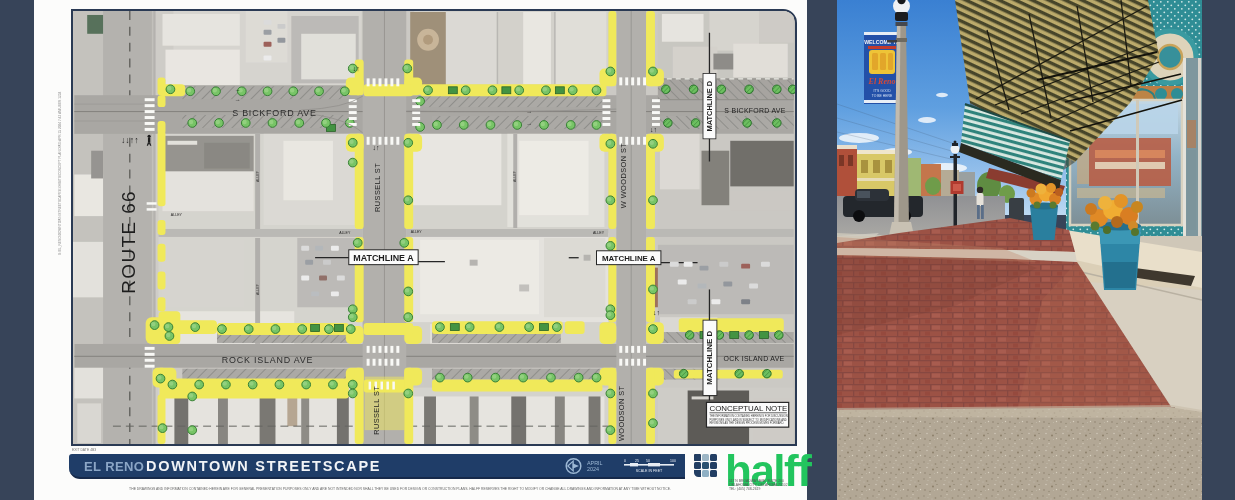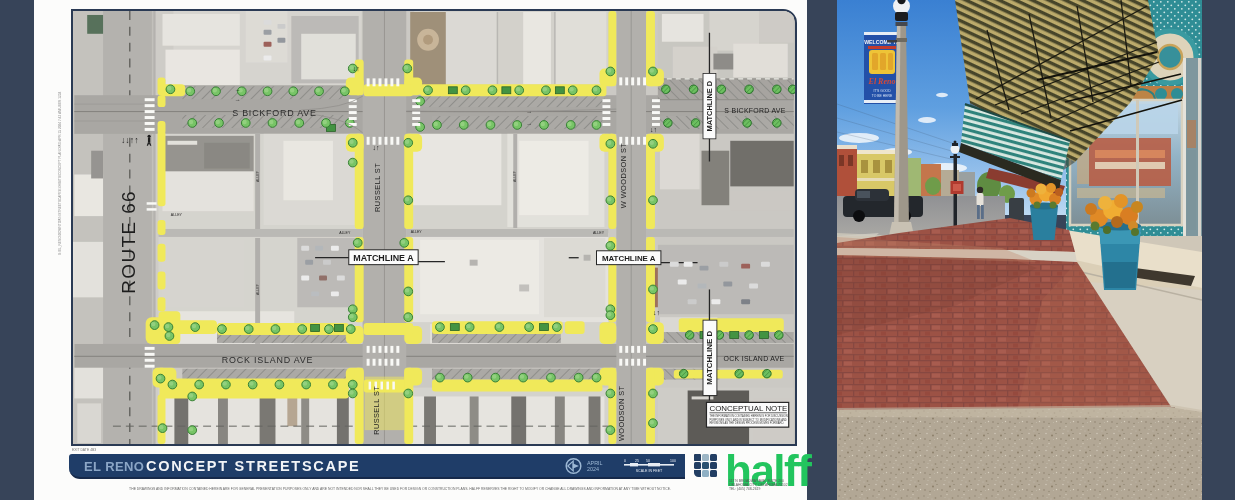--- a/index.html
+++ b/index.html
@@ -707,21 +707,21 @@
 
 <rect x="71" y="9" width="726" height="437" fill="#c9c7c2" opacity="0.07"></rect>
 </svg>
 
 <div class="abs" style="left:72px;top:448px;font-size:3.4px;color:#777;">EXIT DATE 4B3</div>
 
 <div class="abs" style="left:69px;top:454px;width:616px;height:23px;background:#1f3d68;border-radius:3px 0 0 11px;border-bottom:2px solid #16294a;box-sizing:content-box;"></div>
 
 <div class="abs" style="left:84px;top:458.5px;font-size:13px;font-weight:bold;color:#8ba6c6;letter-spacing:0.4px;">EL RENO</div>
 
-<div class="abs" style="left:146px;top:457.5px;font-size:14.5px;font-weight:bold;color:#f2f4f7;letter-spacing:1.7px;">CONCEPT STREETSCAPE</div>
+<div class="abs" style="left:146px;top:457.5px;font-size:14.5px;font-weight:bold;color:#f2f4f7;letter-spacing:1.7px;">DOWNTOWN STREETSCAPE</div>
 
 <svg class="abs" style="left:564px;top:457px" width="19" height="18" viewBox="0 0 19 18">
 <circle cx="9.5" cy="9" r="7.3" fill="none" stroke="#9db8d4" stroke-width="1.5"></circle>
 <path d="M3.8,9 L9.2,4 L9.2,14 Z" fill="none" stroke="#9db8d4" stroke-width="1.2"></path>
 <path d="M8.5,6.2 L15,9 L8.5,11.8 Z" fill="#9db8d4"></path>
 </svg>
 
 <div class="abs" style="left:587px;top:460px;font-size:5.4px;color:#9db8d4;line-height:6.2px;">APRIL<br>2024</div>
 
 <svg class="abs" style="left:620px;top:457px" width="58" height="16" viewBox="0 0 58 16">

